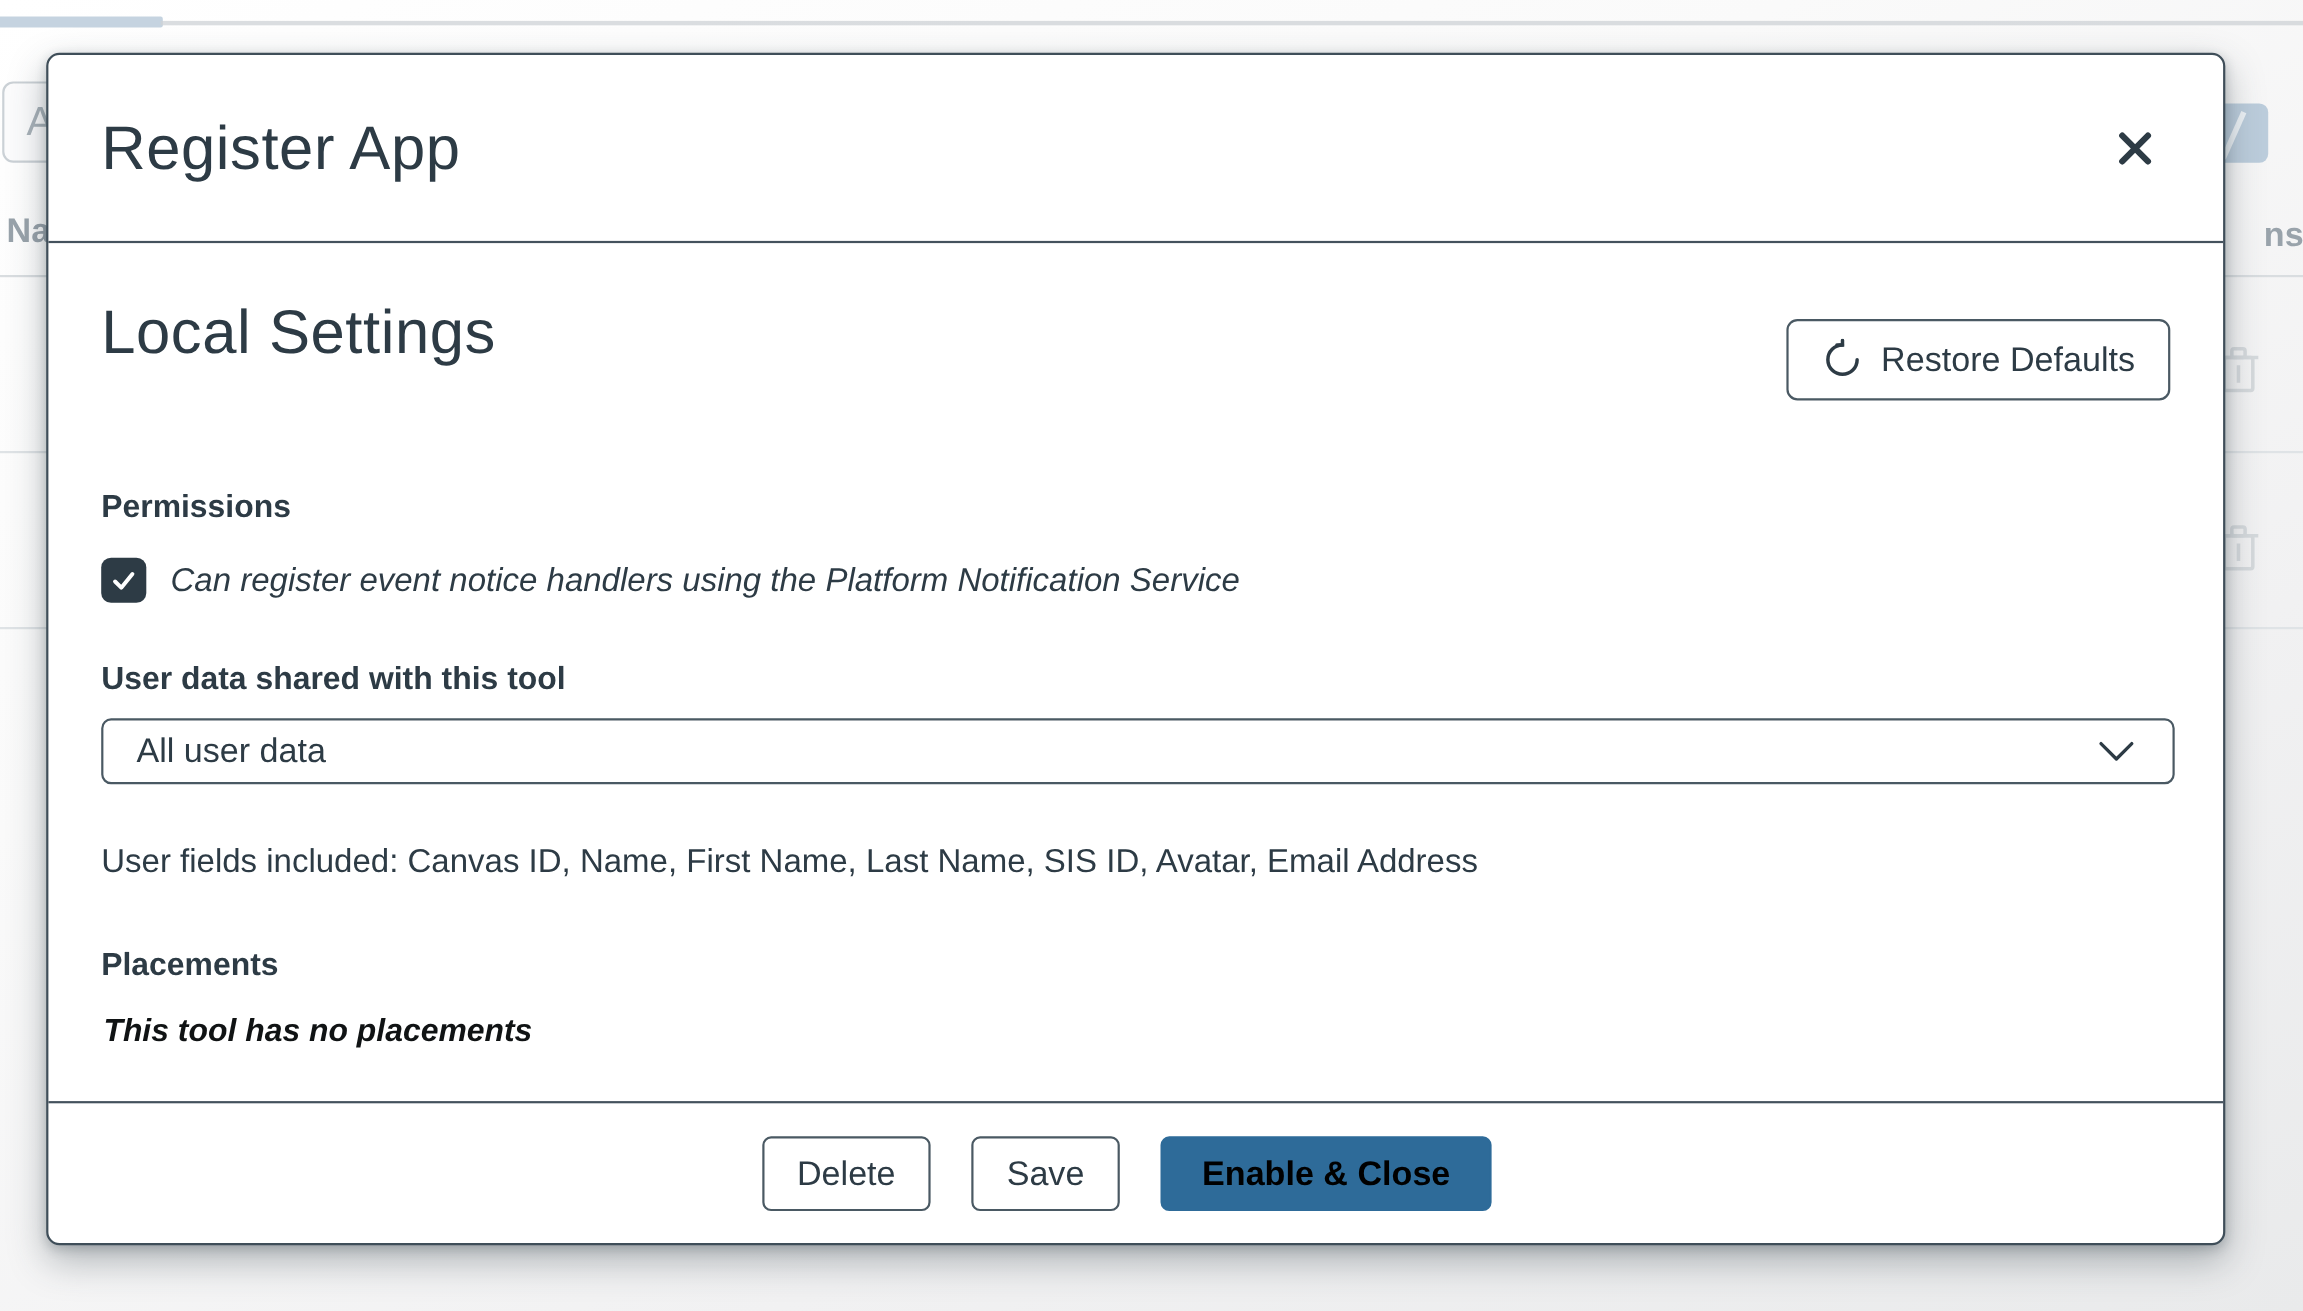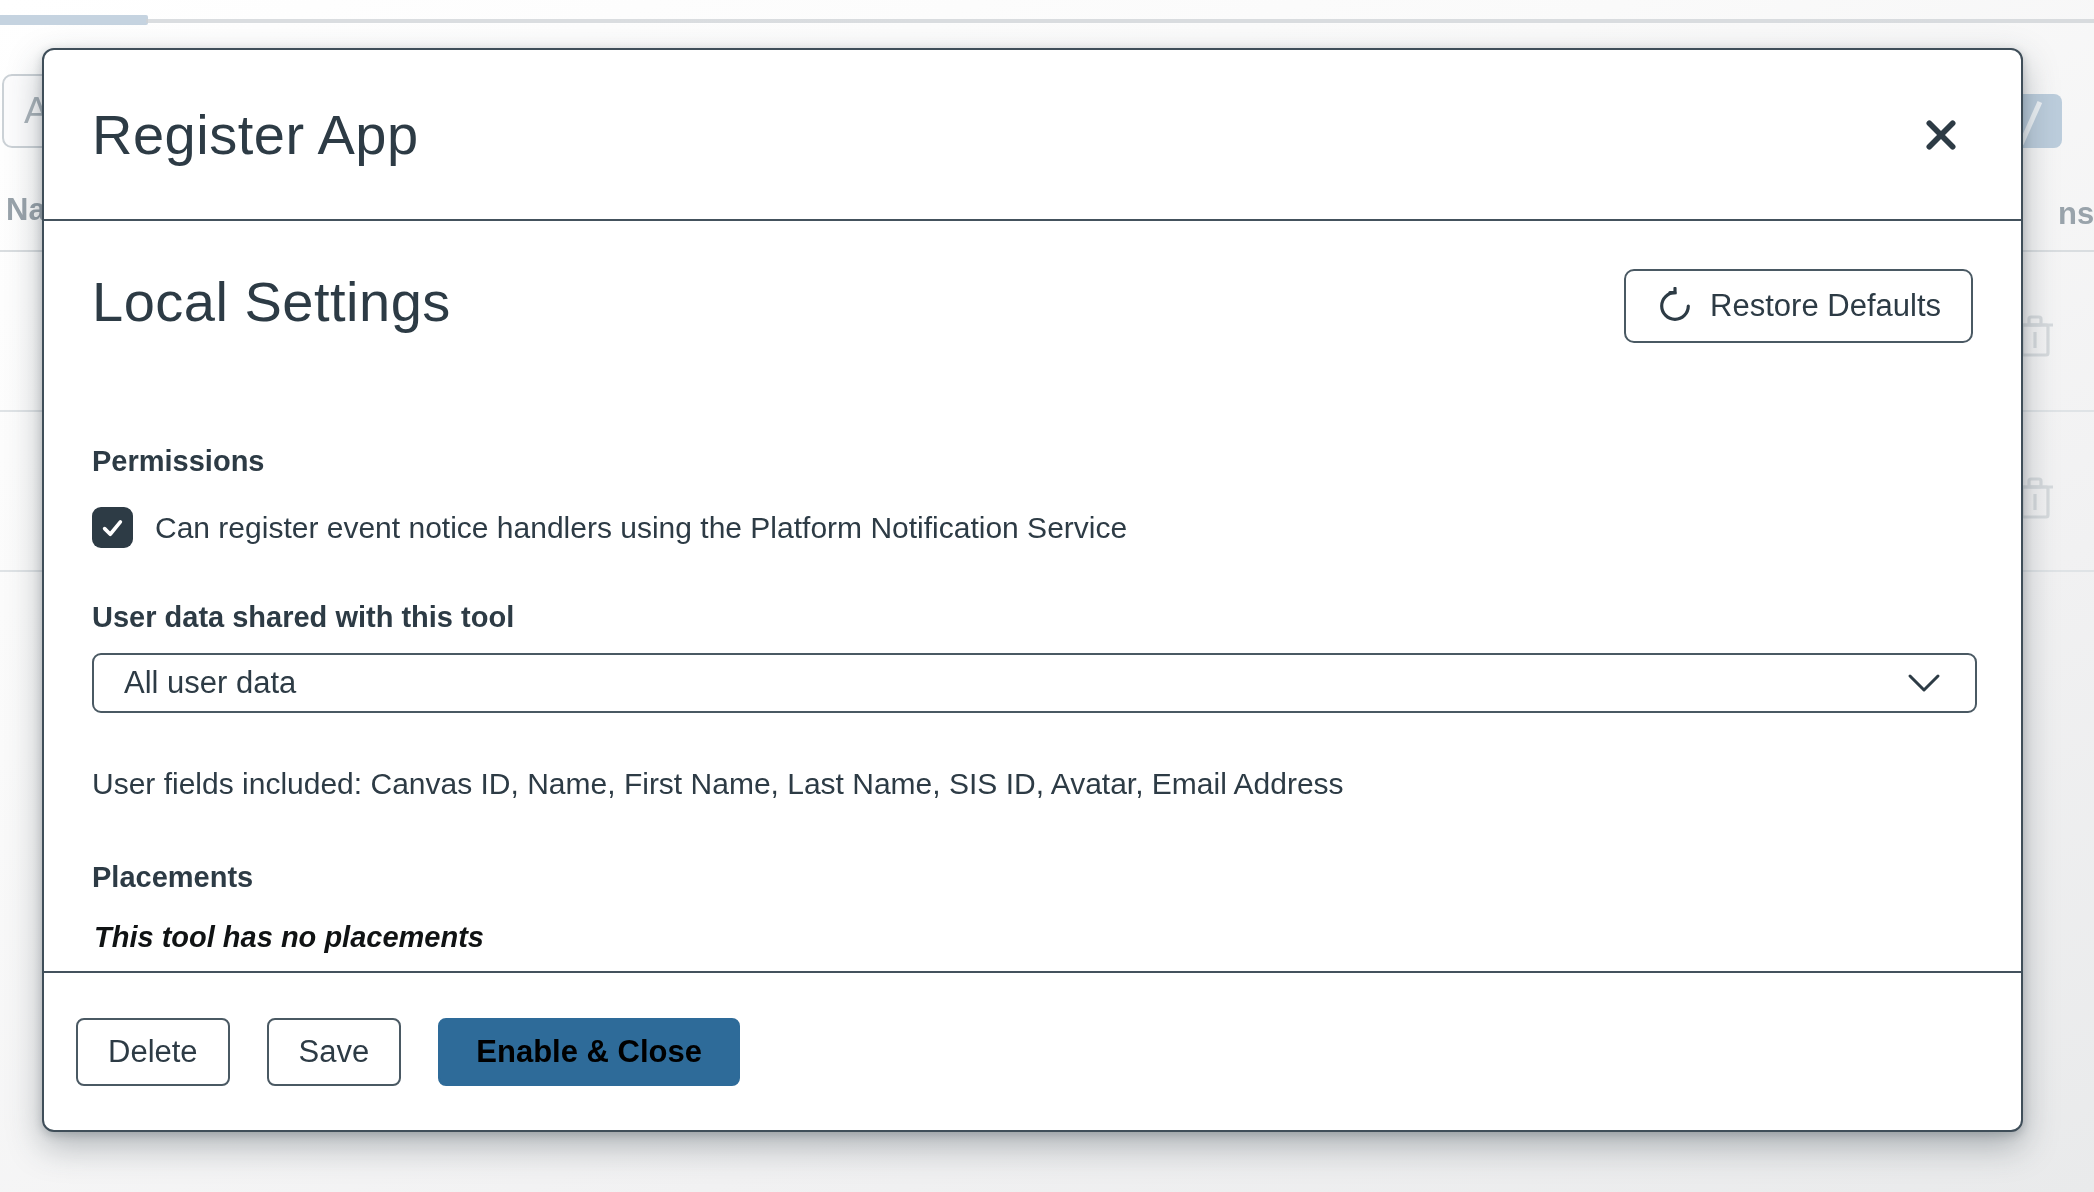--- a/index.html
+++ b/index.html
@@ -67,45 +67,45 @@
     width:56px;height:56px;border:none;background:transparent;cursor:pointer;
     display:flex;align-items:center;justify-content:center;
   }
   .modal-body{position:absolute;left:0;top:169px;right:0;bottom:127px;}
   .section-row{position:absolute;left:48px;right:48px;top:50px;height:76px;display:flex;align-items:flex-start;justify-content:space-between;}
   .section-title{font-size:56px;font-weight:400;letter-spacing:.5px;}
   .restore-btn{
     height:74px;padding:18px 30px;background:#fff;cursor:pointer;
     border:2px solid var(--control-border);border-radius:10px;
     display:flex;align-items:center;gap:16px;
-    font-size:31px;color:var(--ink);font-family:inherit;
+    font-size:31px;color:var(--ink);font-family:inherit;margin-top:21px;
   }
   .field-label{position:absolute;left:48px;font-size:29px;font-weight:700;}
   .lbl-permissions{top:226px;}
   .check-row{position:absolute;left:48px;top:288px;display:flex;align-items:center;gap:22px;}
   .checkbox{
     width:41px;height:41px;background:var(--ink);border-radius:9px;flex:none;cursor:pointer;
     display:flex;align-items:center;justify-content:center;
   }
-  .check-label{font-size:30px;}
+  .check-label{font-size:30px;font-style:italic;}
   .lbl-userdata{top:382px;}
   .select{
     position:absolute;left:48px;top:434px;width:1885px;height:60px;cursor:pointer;
     border:2px solid var(--control-border);border-radius:9px;background:#fff;
     display:flex;align-items:center;
   }
   .select-value{font-size:31px;margin-left:30px;}
   .select .chev{position:absolute;right:32px;top:50%;transform:translateY(-50%);}
   .help-text{position:absolute;left:48px;top:548px;font-size:30px;}
   .lbl-placements{top:642px;}
   .empty-text{position:absolute;left:50px;top:702px;font-size:29px;font-style:italic;font-weight:700;color:#101314;}
   .modal-footer{
-    position:absolute;left:0;right:0;bottom:0;height:159px;
+    position:absolute;left:0;right:0;bottom:0;height:129px;
     border-top:2px solid var(--divider);
-    display:flex;align-items:center;justify-content:flex-start;gap:37px;padding-right:48px;padding-left:32px;
+    display:flex;align-items:center;justify-content:center;gap:37px;padding-right:48px;padding-left:32px;
   }
   .btn{
     height:68px;padding:0 30px;border-radius:8px;cursor:pointer;
     font-size:31px;font-family:inherit;display:flex;align-items:center;justify-content:center;
   }
   .btn.secondary{background:#fff;border:2px solid var(--control-border);color:var(--ink);}
   .btn.primary{background:var(--primary-blue);border:2px solid var(--primary-blue);color:#000000;padding:0 36px;font-weight:bold;}
   svg{display:block;}
 </style>
 </head>

